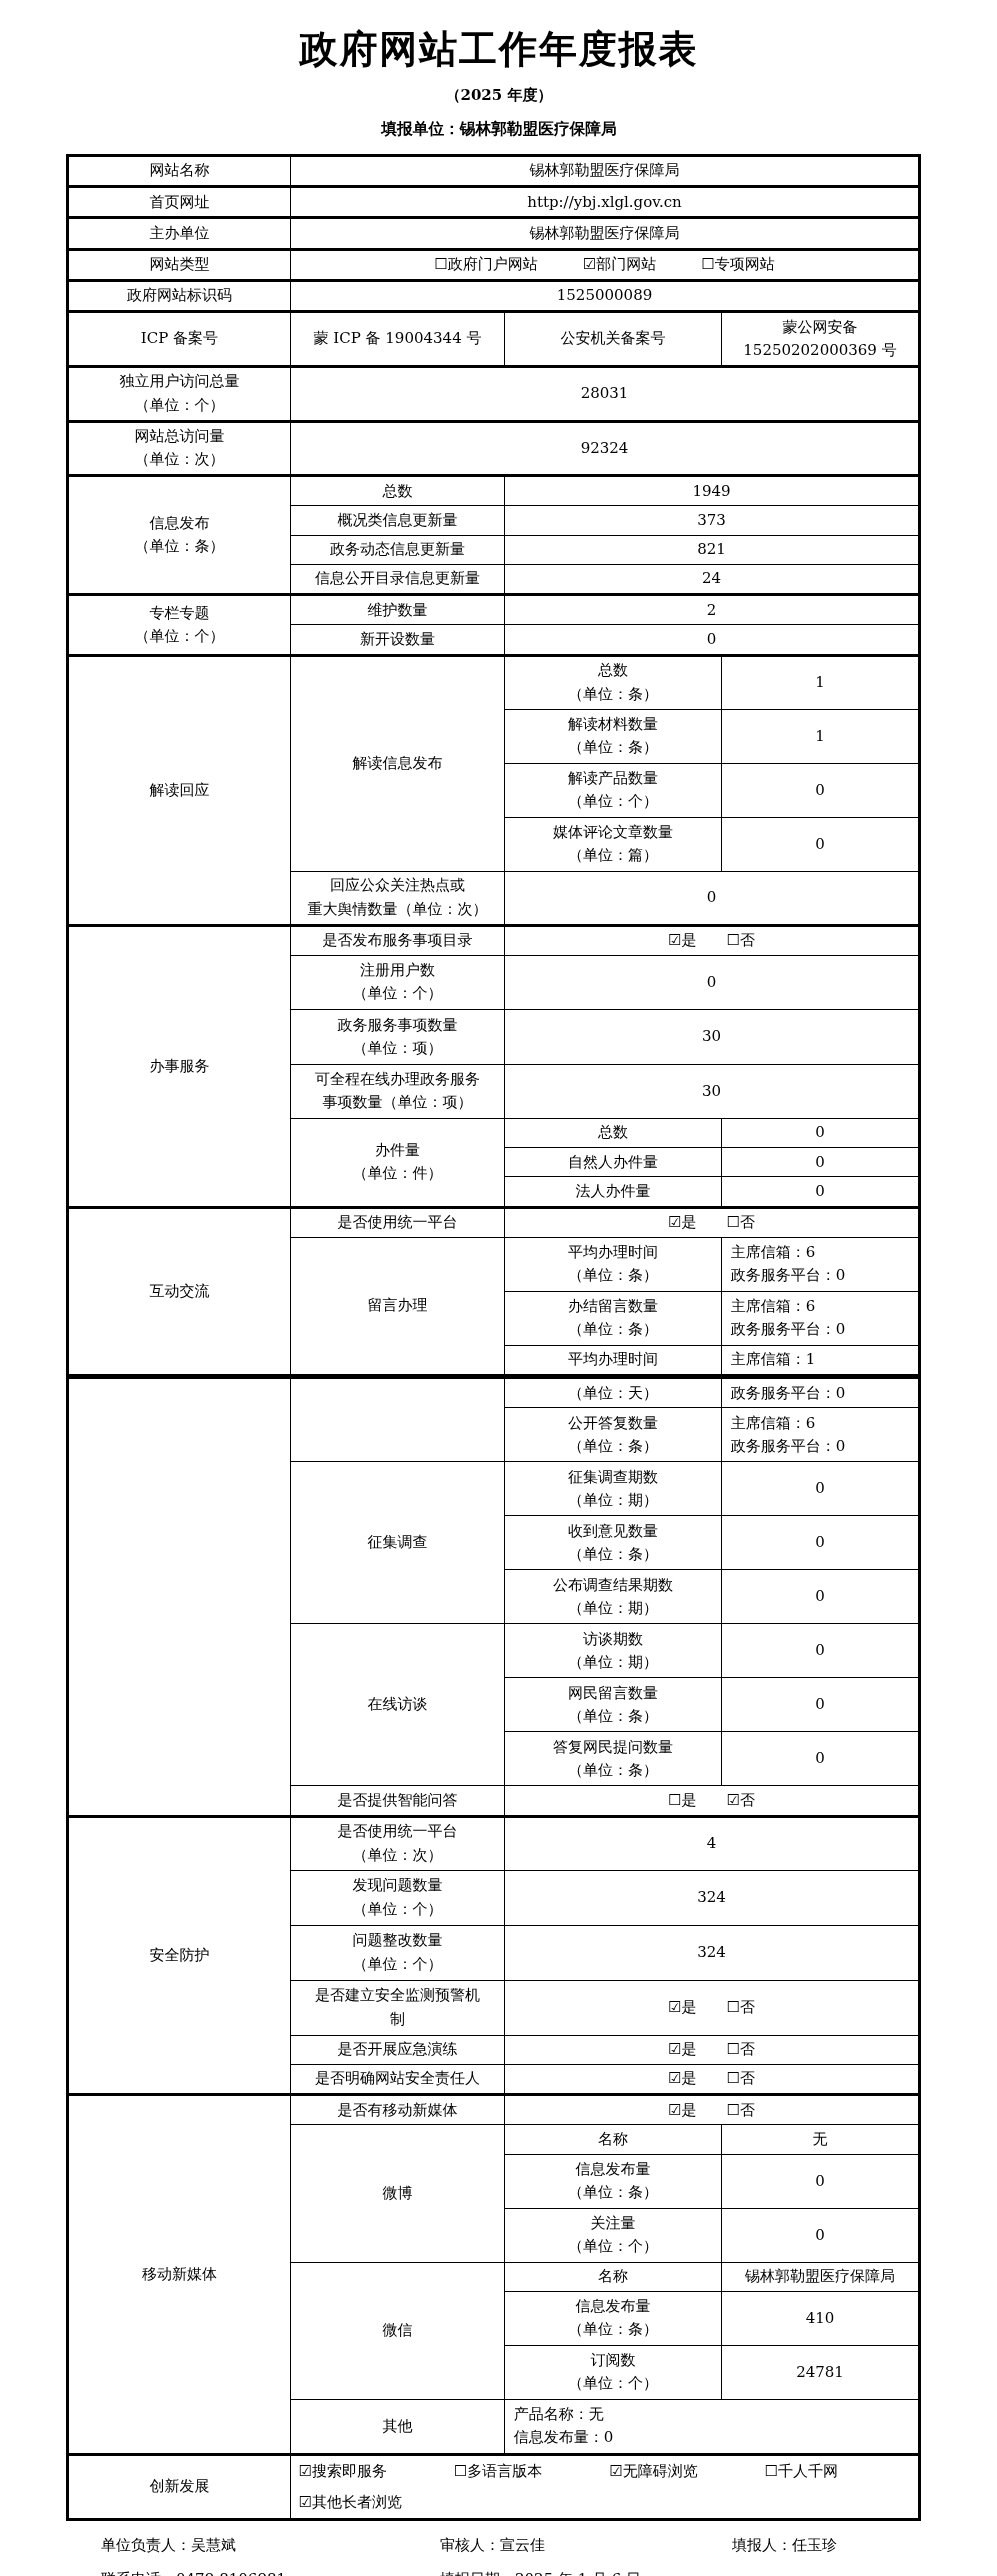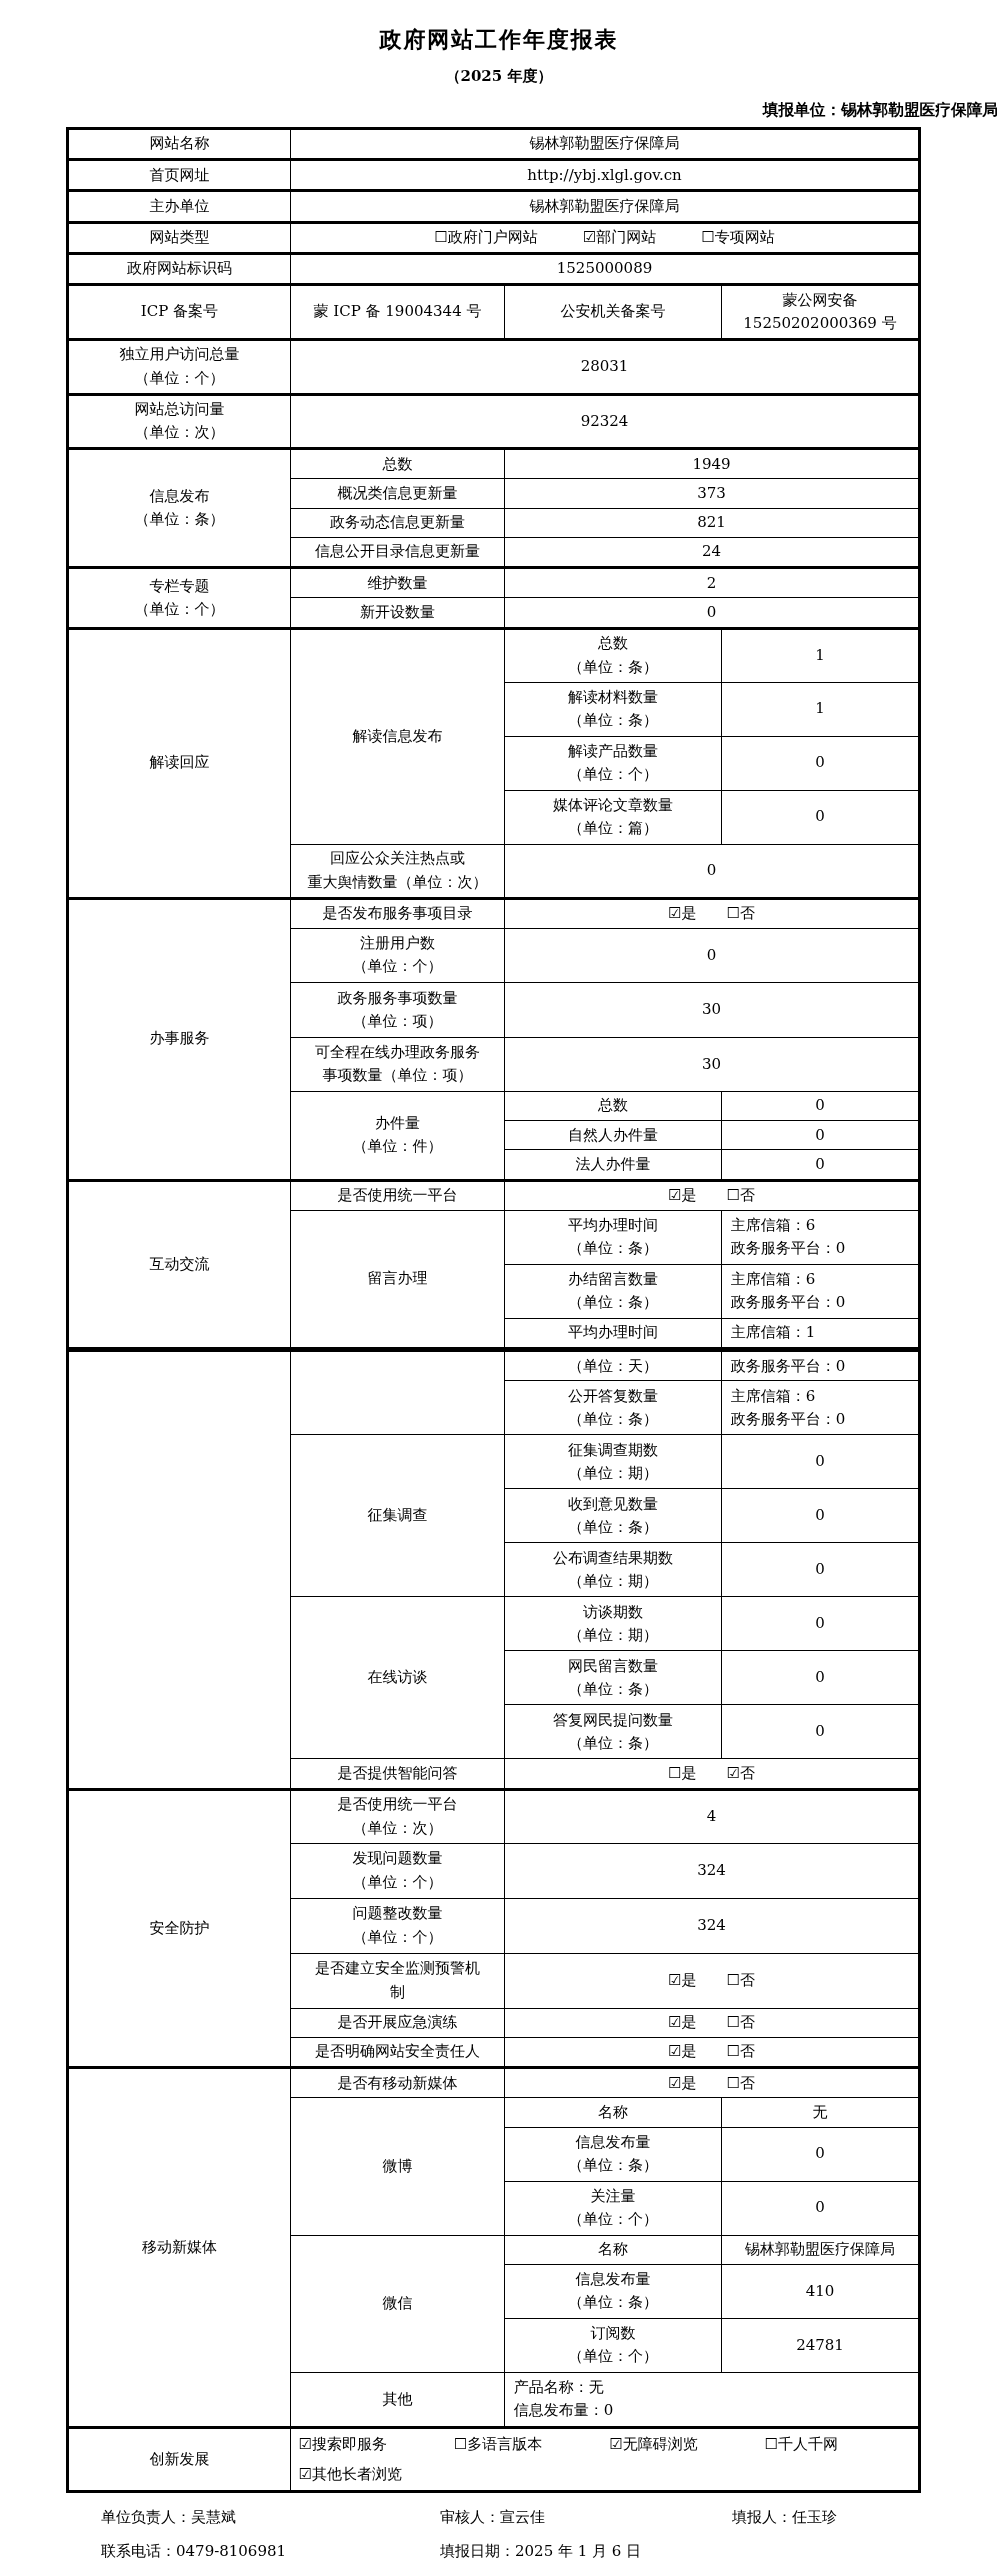--- a/index.html
+++ b/index.html
@@ -1,21 +1,21 @@
 <!DOCTYPE html>
 <html style="font-size:10px"><head>
 <meta charset="utf-8">
 <style>
   html,body{margin:0;padding:0;background:#fff;color:#000;}
   body{font-family:"DejaVu Serif","Liberation Serif",serif;}
   .page{width:998px;height:2576px;box-sizing:border-box;overflow:hidden;background:#fff;}
   .header{text-align:center;padding-top:26.4px;}
-  .title{font-size:22px;font-weight:bold;letter-spacing:1.9px;margin:0 0 14px 0;line-height:1.2;}
+  .title{font-size:38px;font-weight:bold;letter-spacing:1.9px;margin:0 0 14px 0;line-height:1.2;}
   .subtitle{font-size:15px;font-weight:bold;margin-bottom:14px;}
-  .unitline{font-size:15.7px;font-weight:bold;margin-bottom:6px;text-align:right;}
+  .unitline{font-size:15.7px;font-weight:bold;margin-bottom:14px;}
   table.report{border-collapse:collapse;margin-left:66px;width:852px;table-layout:fixed;
     border:3.8px solid #000;}
   td{border:1.3px solid #000;font-size:15px;text-align:center;vertical-align:middle;
      padding:2.5px 5px;line-height:1.55;word-break:break-all;}
   tr.sec td{border-top-width:3.1px;}
   tr.pbreak td{border-top-width:5px;}
   .pre{white-space:pre-line;}
   .left{text-align:left;padding-left:8.8px;}
   .h46{height:29px;} .h50{height:31px;} .h86{height:54px;} .h88{height:55px;}
   .optrow{display:flex;justify-content:center;gap:45px;}

